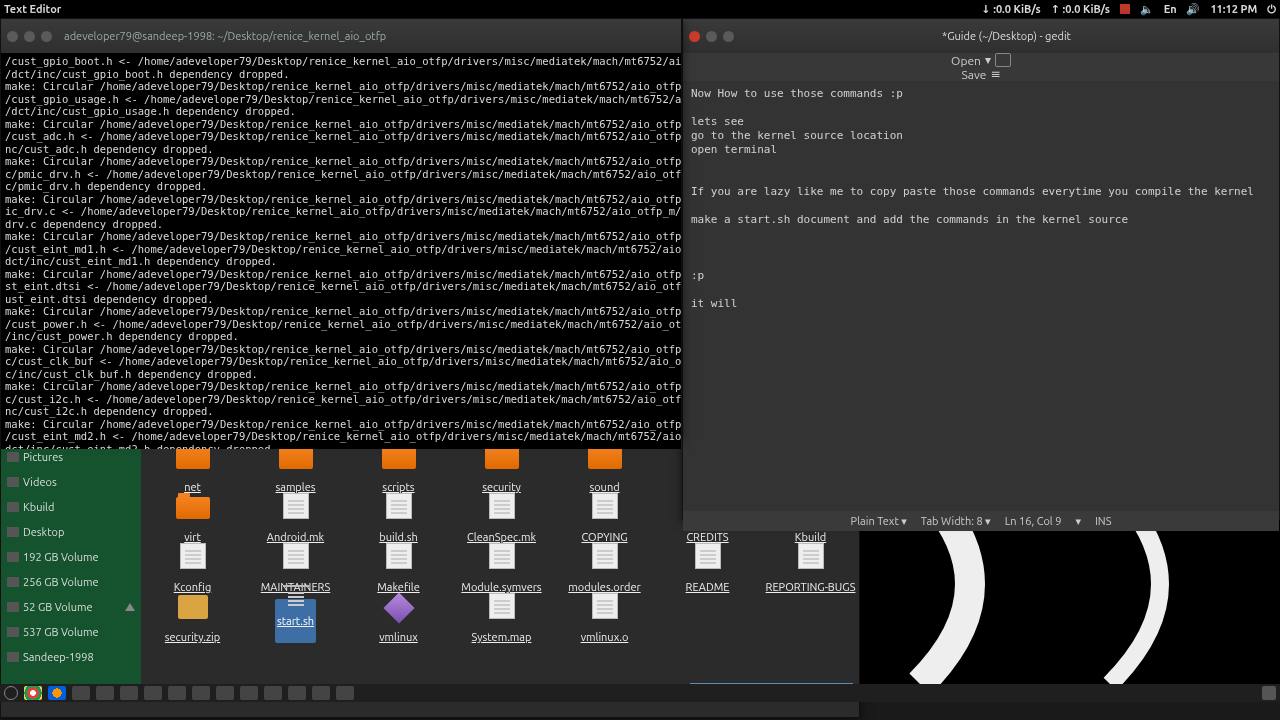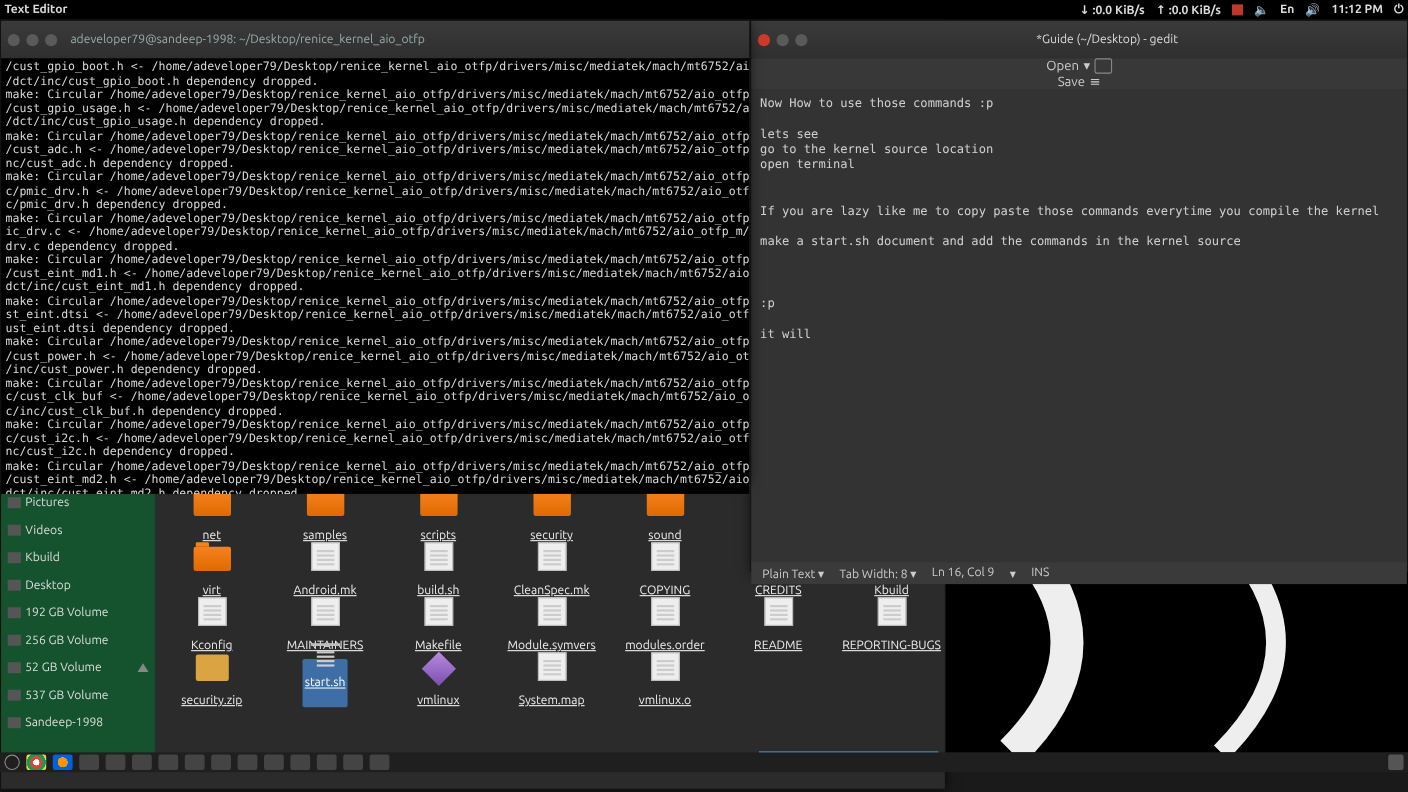--- a/index.html
+++ b/index.html
@@ -14,21 +14,21 @@
 .circ.red{background:#cc3b2a;} .circ.gray{background:#5a5a5a;}
 
 #term { left:0; top:0; width:682px; height:420px; z-index:3; }
 #term .body { background:#000; color:#d8d8d8; font-family:"DejaVu Sans Mono",monospace; font-size:10.5px; line-height:12.5px; white-space:pre; padding:2px 4px; height:calc(100% - 22px); overflow:hidden; }
 
 #gedit { left:682px; top:0; width:598px; height:502px; z-index:2; }
 #gedit .toolbar { height:28px; background:#383838; display:flex; align-items:center; justify-content:space-between; padding:0 10px; color:#ccc; font-size:12px;flex-direction:column; }
 #gedit .open { display:flex; align-items:center; gap:4px; }
 #gedit .tb-icon { width:16px; height:14px; border:1px solid #888; border-radius:2px; position:relative; }
 #gedit .doc { background:#333; color:#d0d0d0; font-family:"DejaVu Sans Mono",monospace; font-size:11px; line-height:14px; white-space:pre-wrap; padding:6px 8px; height:calc(100% - 22px - 28px - 20px); overflow:hidden; }
-#gedit .status { height:20px; background:#3a3a3a; display:flex; justify-content:flex-start; align-items:center; gap:14px; padding:0 10px; color:#ccc; font-size:11px; }
+#gedit .status { height:20px; background:#3a3a3a; display:flex; justify-content:center; align-items:center; gap:14px; padding:0 10px; color:#ccc; font-size:11px; }
 
 #fm { left:0; top:0; width:860px; height:700px; z-index:1; background:#2b2b2b; }
 #fm .side { position:absolute; left:0; top:400px; width:140px; bottom:16px; background:#14532d; }
 #fm .side .item { height:25px; display:flex; align-items:center; padding-left:6px; color:#ddd; font-size:11px; gap:4px;}
 #fm .side .item .ic { width:12px; height:10px; background:#555; }
 #fm .side .eject { margin-left:auto; margin-right:6px; width:0;height:0;border-left:5px solid transparent;border-right:5px solid transparent;border-bottom:8px solid #888;}
 #fm .grid { position:absolute; left:140px; top:420px; right:0; bottom:36px; display:grid; grid-template-columns:repeat(7,103px); align-content:start; padding-top:4px;}
 #fm .cell { height:50px; display:flex; flex-direction:column; align-items:center; justify-content:flex-end; gap:12px; color:#eee; font-size:11px;text-decoration:underline;}
 #fm .cell .folder { width:34px; height:22px; background:linear-gradient(#f58220,#e06a00); border-radius:2px; position:relative;}
 #fm .cell .folder::before { content:""; position:absolute; top:-4px; left:2px; width:12px; height:4px; background:#f58220; border-radius:1px 1px 0 0;}

